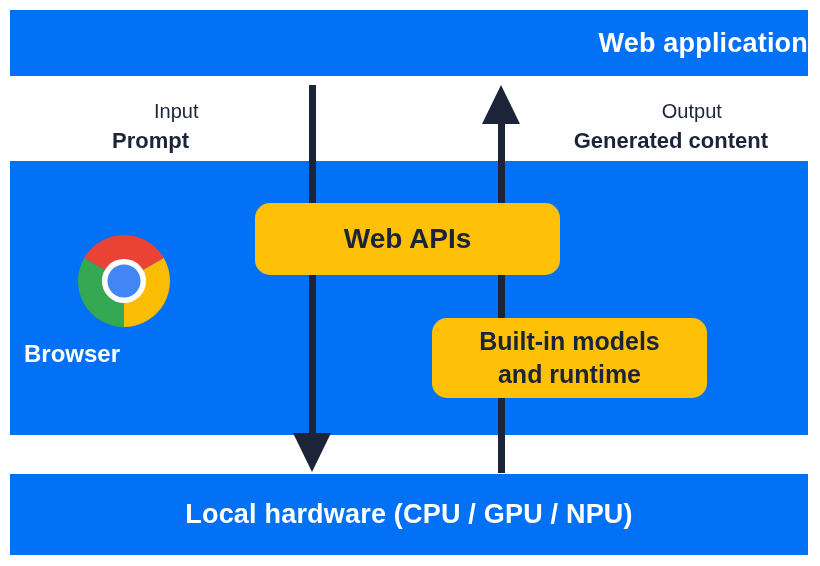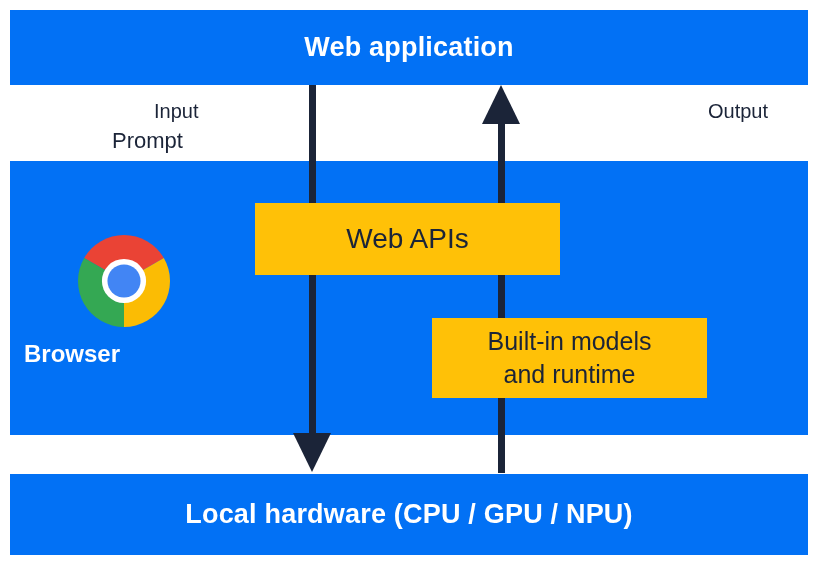--- a/index.html
+++ b/index.html
@@ -26,40 +26,40 @@
   }
   .band{
     position:absolute;
     left:10px;
     width:798px;
     background:var(--blue);
     display:flex;
     align-items:center;
     justify-content:center;
   }
-  .band-top   {top:10px;  height:75px;}
+  .band-top   {top:10px;  height:66px;justify-content:flex-end;}
   .band-middle{top:161px; height:274px; justify-content:flex-start;}
   .band-bottom{top:474px; height:81px;}
   .band-title{
     color:var(--white);
     font-size:27px;
     font-weight:700;
     letter-spacing:0.2px;
   }
   
   .io-block{
     position:absolute;
     top:99px;
     color:var(--navy);
     line-height:1.25;
   }
   .io-block.left {left:112px; text-align:left;}
   .io-block.right{right:52px; text-align:center;}
   .io-label{font-size:20px; font-weight:400;margin-left:42px;}
-  .io-value{font-size:22px; font-weight:400; margin-top:3px;}
+  .io-value{font-size:22px; font-weight:700; margin-top:3px;}
   
   .arrow-shaft{
     position:absolute;
     width:7px;
     background:var(--navy);
     z-index:2;
   }
   .shaft-down{left:309px; top:85px;  height:352px;}
   .shaft-up  {left:498px; top:120px; height:353px;}
   .arrowhead{
@@ -82,22 +82,23 @@
   
   .yellow-box{
     position:absolute;
     background:var(--yellow);
     color:var(--navy);
     display:flex;
     flex-direction:column;
     align-items:center;
     justify-content:center;
     text-align:center;
-    font-weight:400;
+    font-weight:700;
     z-index:3;
+    border-radius:15px;
   }
   .box-webapis{
     left:255px; top:203px;
     width:305px; height:72px;
     font-size:28px;
   }
   .box-builtin{
     left:432px; top:318px;
     width:275px; height:80px;
     font-size:25px;
@@ -130,20 +131,21 @@
   <div class="band band-top">
     <span class="band-title">Web application</span>
   </div>
 
   <div class="io-block left">
     <div class="io-label">Input</div>
     <div class="io-value">Prompt</div>
   </div>
   <div class="io-block right">
     <div class="io-label">Output</div>
+    <div class="io-value">Generated content</div>
   </div>
 
   <div class="band band-middle"></div>
 
   <svg class="chrome-logo" viewBox="0 0 100 100" aria-hidden="true">
     <path d="M50,50 L6.7,25 A50,50 0 0 1 93.3,25 Z" fill="#EA4335"></path>
     <path d="M50,50 L93.3,25 A50,50 0 0 1 50,100 Z" fill="#FBBC04"></path>
     <path d="M50,50 L50,100 A50,50 0 0 1 6.7,25 Z" fill="#34A853"></path>
     <circle cx="50" cy="50" r="24" fill="#FFFFFF"></circle>
     <circle cx="50" cy="50" r="18" fill="#4285F4"></circle>

